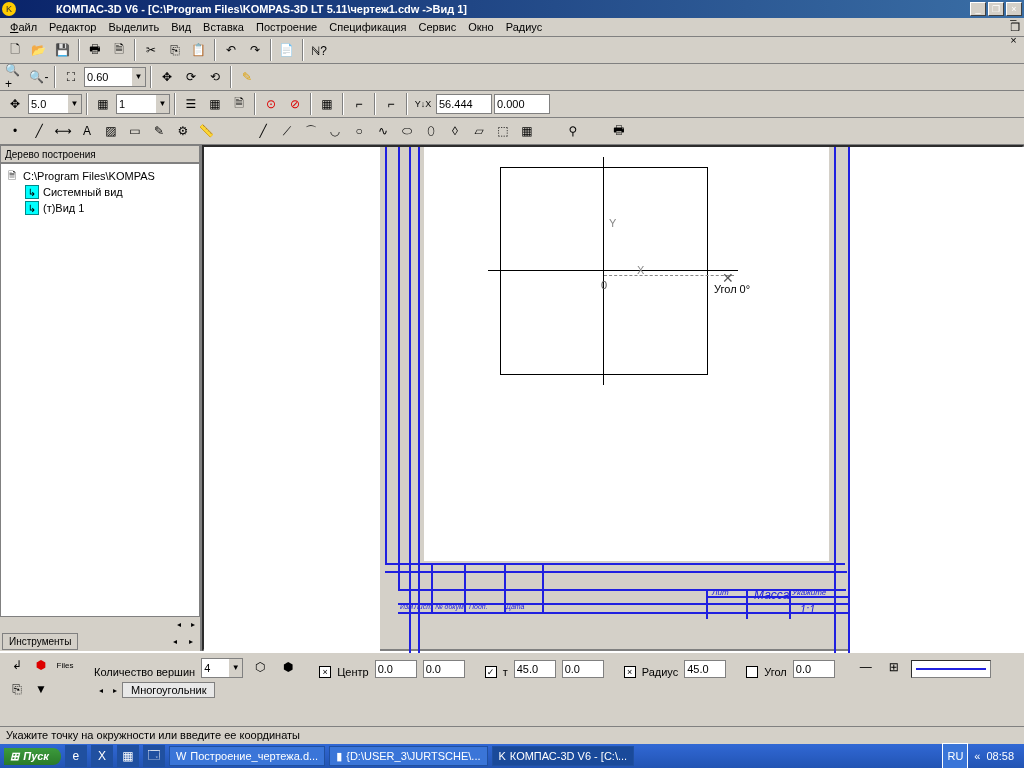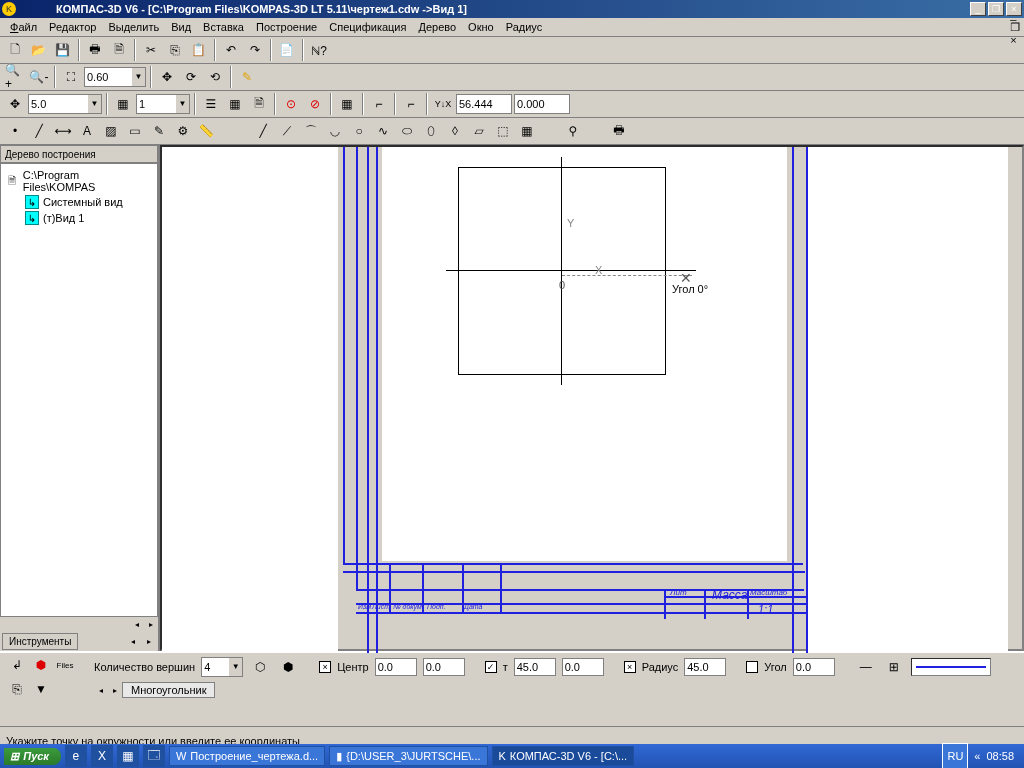--- a/index.html
+++ b/index.html
@@ -14,38 +14,38 @@
 .menubar .mi u{text-decoration:underline;}
 .menubar .spacer{flex:1;}
 .toolbar{height:27px;background:#d4d0c8;display:flex;align-items:center;padding:2px 4px;gap:2px;border-bottom:1px solid #808080;}
 .tbtn{width:22px;height:22px;border:1px solid #d4d0c8;display:inline-flex;align-items:center;justify-content:center;font-size:12px;cursor:default;}
 .tsep{width:2px;height:22px;border-left:1px solid #808080;border-right:1px solid #fff;margin:0 2px;}
 .tinput{height:20px;border:1px solid #808080;background:#fff;padding:0 2px;font-size:11px;}
 .tcombo{display:inline-flex;}
 .tcombo input{border-right:none;}
 .tcombo .dd{width:14px;height:20px;background:#d4d0c8;border:1px solid #808080;border-left:none;text-align:center;line-height:18px;font-size:8px;}
 .main{display:flex;height:506px;}
-.sidebar{width:160px;background:#d4d0c8;display:flex;flex-direction:column;border-right:2px solid #808080;}
+.sidebar{width:202px;background:#d4d0c8;display:flex;flex-direction:column;border-right:2px solid #808080;}
 .side-title{height:18px;background:#d4d0c8;border:1px solid #808080;padding:2px 4px;font-size:10px;display:flex;align-items:center;}
 .tree{flex:1;background:#fff;border:1px solid #808080;padding:4px;overflow:auto;}
 .tree-item{display:flex;align-items:center;padding:1px 0;font-size:11px;}
 .tree-item .ticon{width:14px;height:14px;margin-right:4px;display:inline-flex;align-items:center;justify-content:center;font-size:10px;}
 .tree-item.child{padding-left:20px;}
 .side-bottom{height:20px;display:flex;align-items:center;padding:2px;gap:2px;}
 .side-tab{border:1px solid #808080;padding:2px 6px;font-size:10px;}
 .canvas{flex:1;background:#d4d0c8;position:relative;border:2px inset #808080;}
 .vline{position:absolute;background:#2020e0;width:2px;}
 .hline{position:absolute;background:#2020e0;height:2px;}
 .rect{position:absolute;border:1px solid #000;}
 .lbl{position:absolute;font-size:11px;color:#555;}
 .panel-bottom{height:50px;background:#d4d0c8;border-top:2px solid #fff;display:flex;align-items:center;padding:4px 6px;gap:6px;}
 .inline-label{font-size:11px;}
 .cb{width:12px;height:12px;border:1px solid #000;display:inline-flex;align-items:center;justify-content:center;font-size:9px;background:#fff;}
 .small-input{width:42px;height:18px;border:1px solid #808080;background:#fff;padding:0 2px;font-size:11px;}
-.status{position:absolute;left:0;bottom:24px;right:0;height:18px;background:#d4d0c8;border-top:1px solid #808080;padding:8px 6px;font-size:11px;}
+.status{position:absolute;left:0;bottom:24px;right:0;height:18px;background:#d4d0c8;border-top:1px solid #808080;padding:2px 6px;font-size:11px;}
 .taskbar{position:absolute;left:0;bottom:0;right:0;height:24px;background:linear-gradient(to bottom,#3168d5,#2254b3);display:flex;align-items:center;gap:4px;padding:0 4px;color:#fff;}
 .start{background:linear-gradient(to bottom,#3c9b3c,#2a7a2a);padding:2px 12px 2px 6px;border-radius:0 8px 8px 0;font-weight:bold;font-style:italic;display:flex;align-items:center;gap:4px;}
 .task{background:#3a75d8;border:1px solid #2050a0;padding:2px 6px;max-width:160px;overflow:hidden;white-space:nowrap;font-size:11px;height:20px;display:flex;align-items:center;}
 .task.active{background:#1a4a9a;}
 .tray{margin-left:auto;display:flex;align-items:center;gap:6px;padding:0 6px;}
 </style>
 </head>
 <body>
 
 <div class="titlebar">
@@ -59,21 +59,21 @@
 </div>
 
 <div class="menubar">
   <span class="mi"><u>Ф</u><span>айл</span></span>
   <span class="mi">Редактор</span>
   <span class="mi">Выделить</span>
   <span class="mi">Вид</span>
   <span class="mi">Вставка</span>
   <span class="mi">Построение</span>
   <span class="mi">Спецификация</span>
-  <span class="mi">Дерево</span>
+  <span class="mi">Сервис</span>
   <span class="mi">Окно</span>
   <span class="mi">Радиус</span>
   <span class="spacer"></span>
   <div class="wbtns">
     <div class="wbtn">_</div>
     <div class="wbtn">❐</div>
     <div class="wbtn">×</div>
   </div>
 </div>
 
@@ -110,21 +110,21 @@
   <span class="tbtn">✥</span>
   <span class="tbtn">⟳</span>
   <span class="tbtn">⟲</span>
   <span class="tsep"></span>
   <span class="tbtn" style="color:#e0a000">✎</span>
 </div>
 
 <div class="toolbar">
   <span class="tbtn">✥</span>
   <div class="tcombo">
-    <input class="tinput" style="width: 60px;" value="5.0">
+    <input class="tinput" style="width: 40px;" value="5.0">
     <span class="dd">▼</span>
   </div>
   <span class="tsep"></span>
   <span class="tbtn">▦</span>
   <div class="tcombo">
     <input class="tinput" style="width: 40px;" value="1">
     <span class="dd">▼</span>
   </div>
   <span class="tsep"></span>
   <span class="tbtn">☰</span>
@@ -238,21 +238,21 @@
 
     <div class="lbl" style="left:397px;top:132px">0</div>
     <div class="lbl" style="left:405px;top:70px;color:#888">Y</div>
     <div class="lbl" style="left:433px;top:117px;color:#888">X</div>
     <div style="position:absolute;left:400px;top:128px;width:130px;border-top:1px dashed #888"></div>
     <div class="lbl" style="left:518px;top:123px;font-size:14px">✕</div>
     <div class="lbl" style="left:510px;top:136px;color:#000">Угол 0°</div>
 
     <div class="lbl" style="left:508px;top:441px;font-size:8px;font-style:italic;color:#2020e0">Лит</div>
     <div class="lbl" style="left:550px;top:441px;font-size:12px;font-style:italic;color:#2020e0">Масса</div>
-    <div class="lbl" style="left:588px;top:441px;font-size:8px;font-style:italic;color:#2020e0">Масштаб</div>
+    <div class="lbl" style="left:588px;top:441px;font-size:8px;font-style:italic;color:#2020e0">Укажите</div>
     <div class="lbl" style="left:596px;top:456px;font-size:11px;font-style:italic;color:#2020e0">1:1</div>
     <div class="lbl" style="left:196px;top:456px;font-size:7px;font-style:italic;color:#2020e0">Изм</div>
     <div class="lbl" style="left:210px;top:456px;font-size:7px;font-style:italic;color:#2020e0">Лист</div>
     <div class="lbl" style="left:231px;top:456px;font-size:7px;font-style:italic;color:#2020e0">№ докум.</div>
     <div class="lbl" style="left:265px;top:456px;font-size:7px;font-style:italic;color:#2020e0">Подп.</div>
     <div class="lbl" style="left:302px;top:456px;font-size:7px;font-style:italic;color:#2020e0">Дата</div>
   </div>
 </div>
 
 <div class="panel-bottom">
@@ -262,21 +262,21 @@
       <span class="tbtn" style="color:#d00">⬢</span>
       <span class="tbtn" style="font-size:8px">Files</span>
     </div>
     <div style="display:flex;gap:2px">
       <span class="tbtn">⎘</span>
       <span class="tbtn">▼</span>
     </div>
   </div>
   <span style="width:6px"></span>
   <div style="display:flex;flex-direction:column;gap:4px">
-  <div style="display:flex;align-items:center;gap:6px">
+  <div style="display:flex;align-items:flex-end;gap:6px">
     <span class="inline-label">Количество вершин</span>
     <div class="tcombo">
       <input class="tinput" style="width: 28px;" value="4">
       <span class="dd">▼</span>
     </div>
     <span class="tbtn">⬡</span>
     <span class="tbtn">⬢</span>
     <span style="width:8px"></span>
     <span class="cb">×</span>
     <span class="inline-label">Центр</span>

